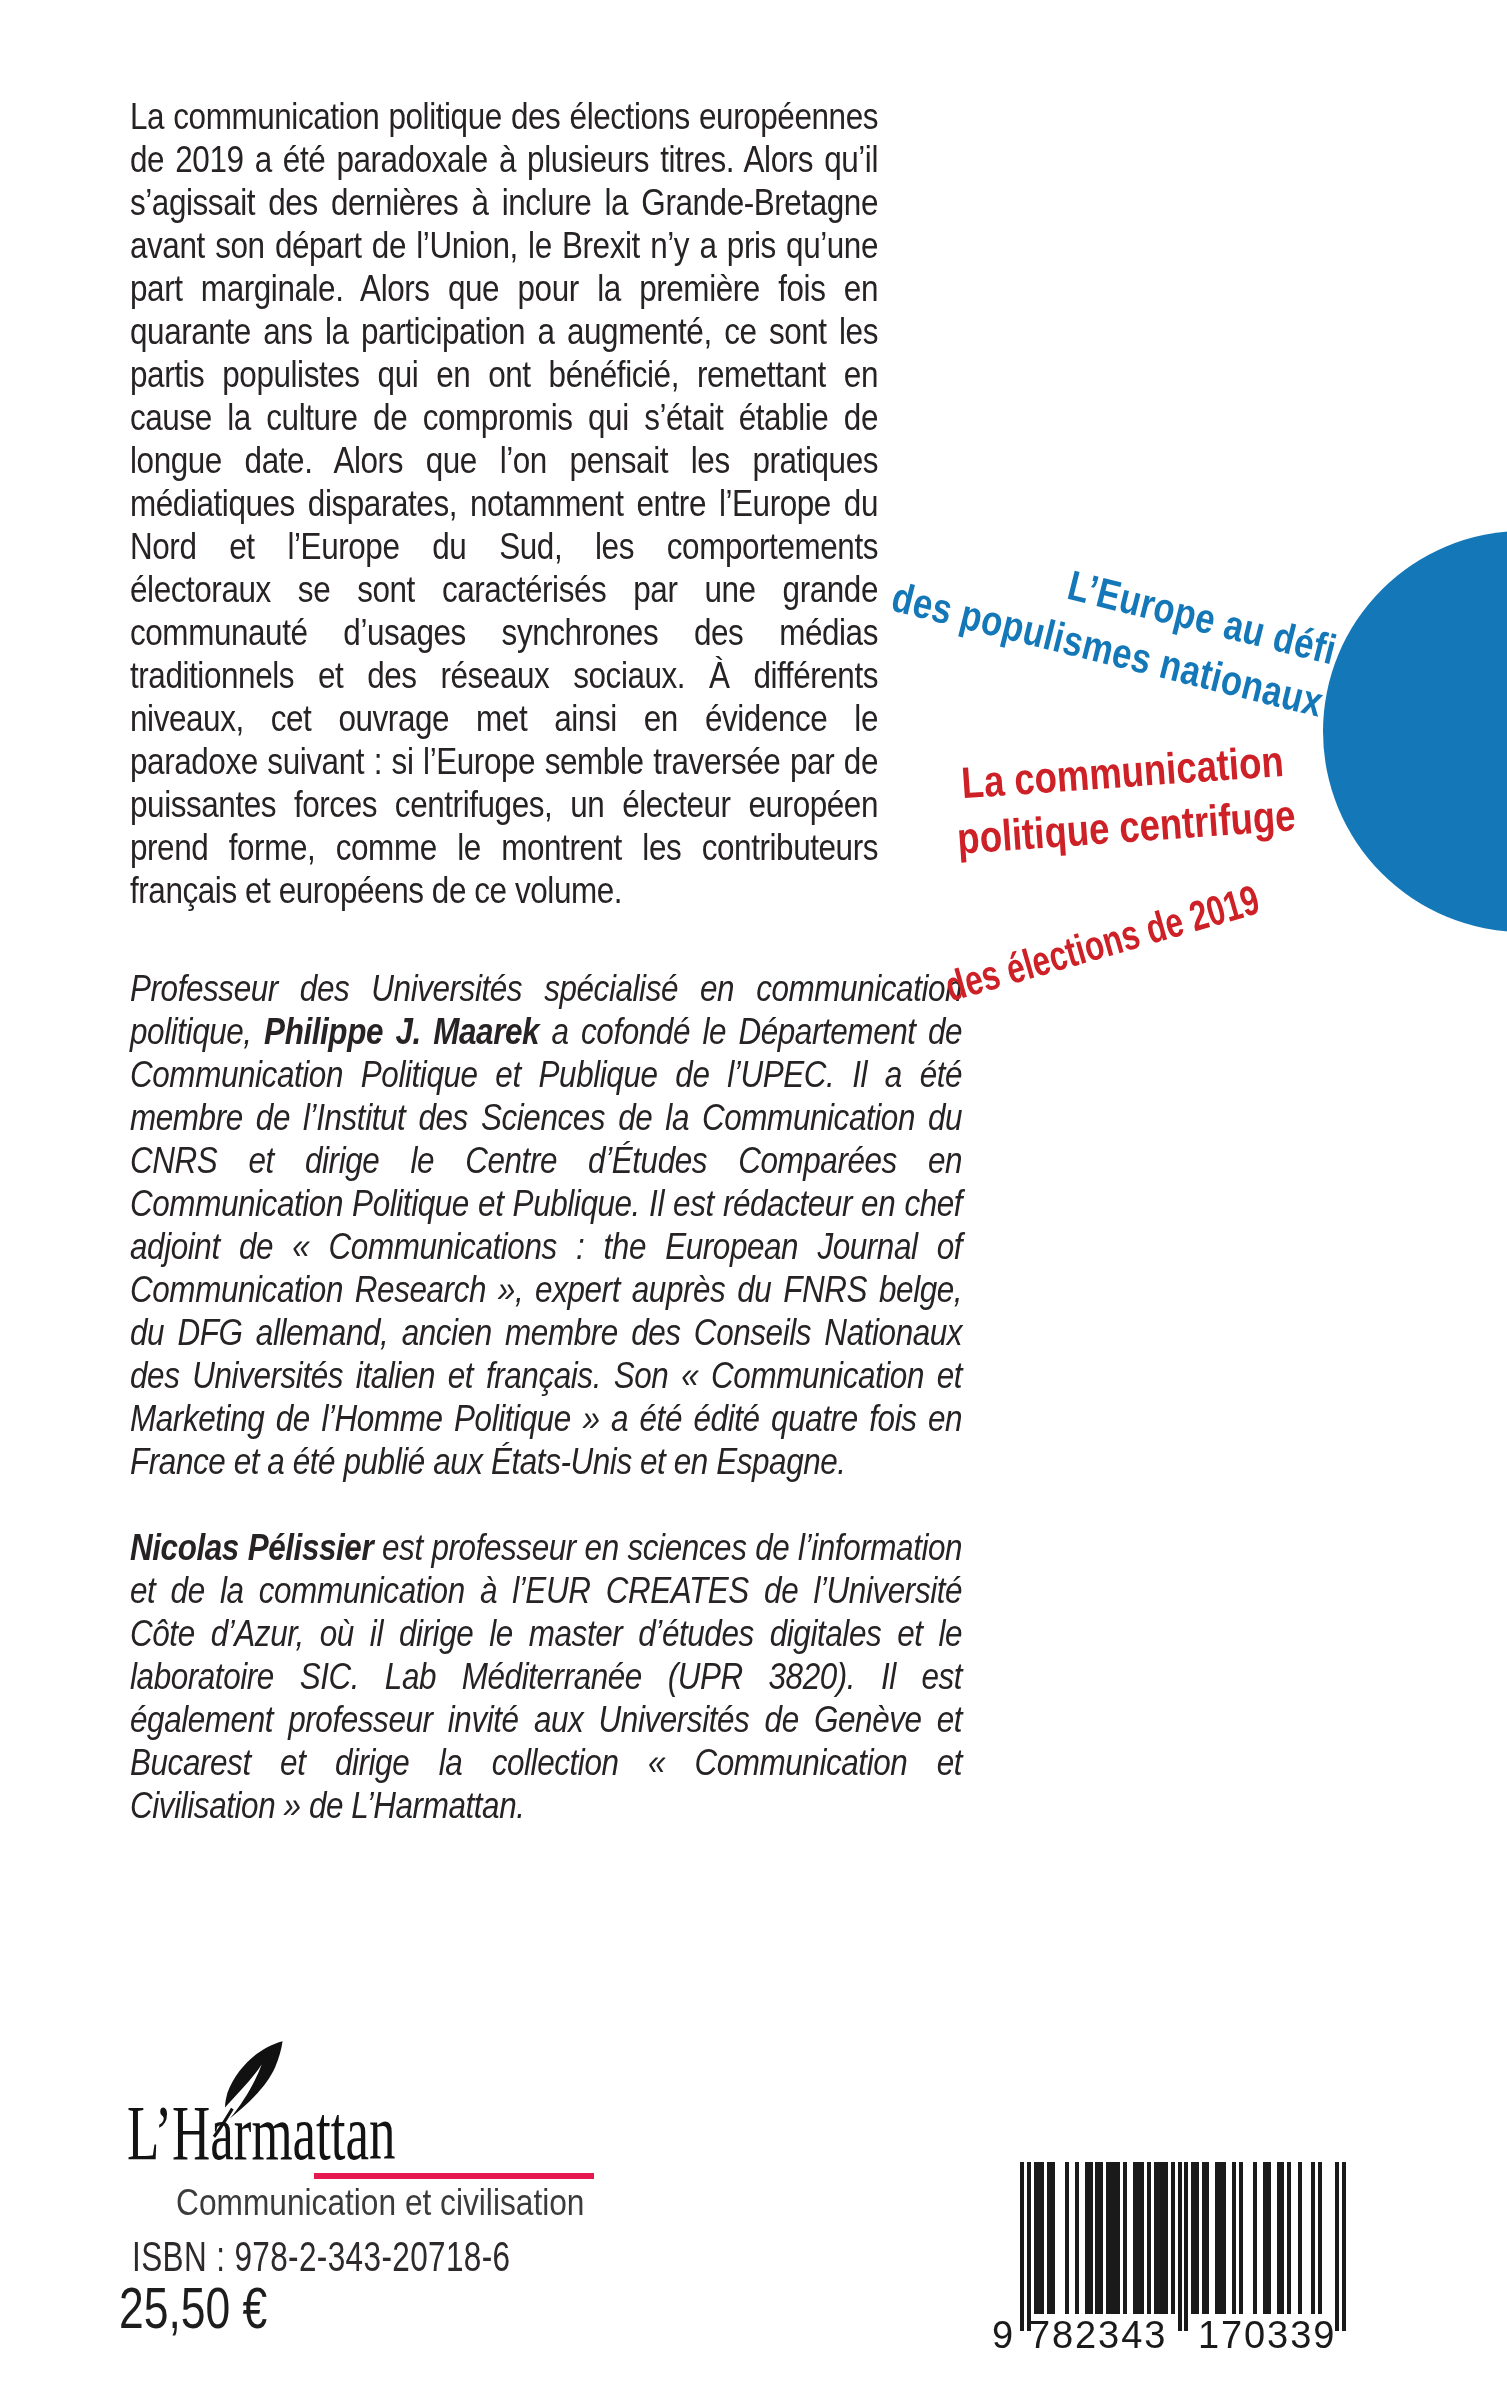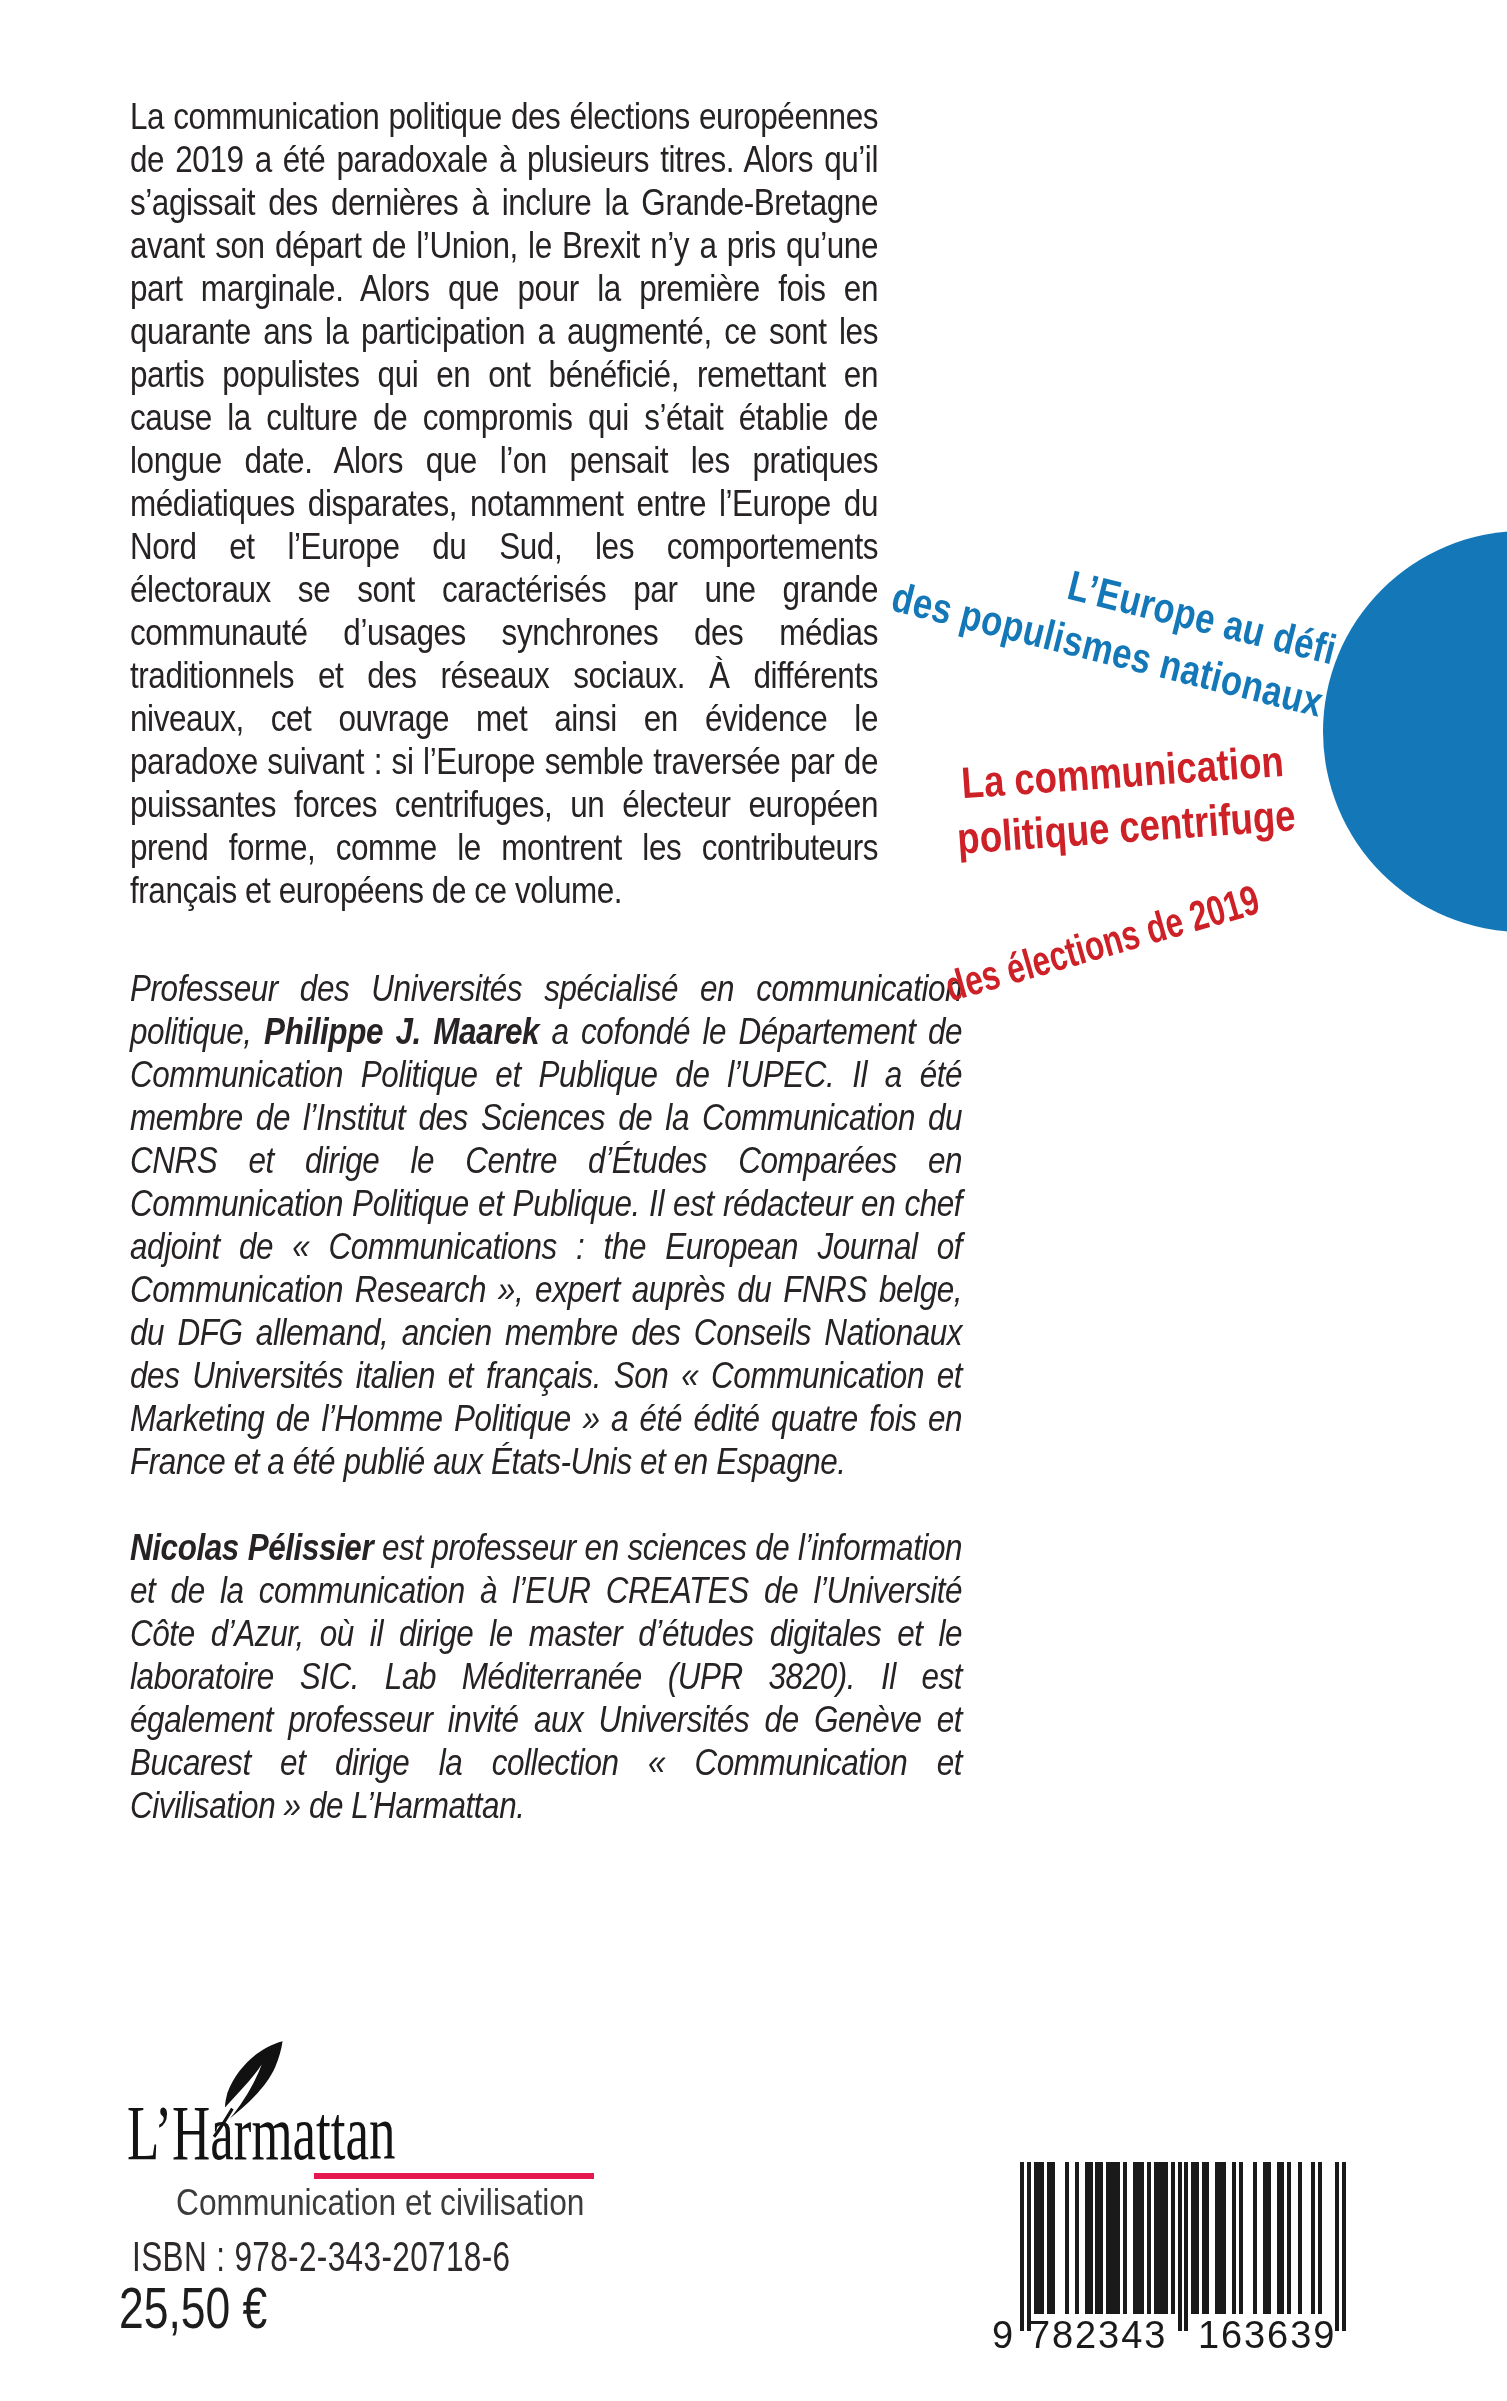--- a/index.html
+++ b/index.html
@@ -117,21 +117,21 @@
 <div class="red-rule"></div>
 <div class="collection">Communication et civilisation</div>
 
 <div class="isbn">ISBN : 978-2-343-20718-6</div>
 <div class="price">25,50 €</div>
 
 <div class="barcode">
   <div class="bc-digits">
     <span class="bc-d0">9</span>
     <span class="bc-d1">782343</span>
-    <span class="bc-d2">163639</span>
+    <span class="bc-d2">170339</span>
   </div>
 <div class="bar" style="left: 0px; width: 3.7px; height: 169px;"></div>
     <div class="bar" style="left: 6.9px; width: 3.7px; height: 169px;"></div>
     <div class="bar" style="left: 13.7px; width: 3.7px; height: 152px;"></div>
     <div class="bar" style="left: 17px; width: 3.7px; height: 152px;"></div>
     <div class="bar" style="left: 20.6px; width: 3.7px; height: 152px;"></div>
     <div class="bar" style="left: 27.4px; width: 3.7px; height: 152px;"></div>
     <div class="bar" style="left: 31px; width: 3.7px; height: 152px;"></div>
     <div class="bar" style="left: 45px; width: 3.7px; height: 152px;"></div>
     <div class="bar" style="left: 55px; width: 3.7px; height: 152px;"></div>

